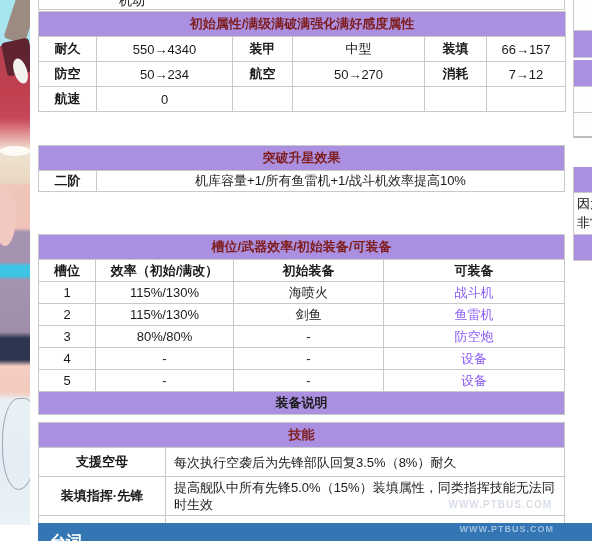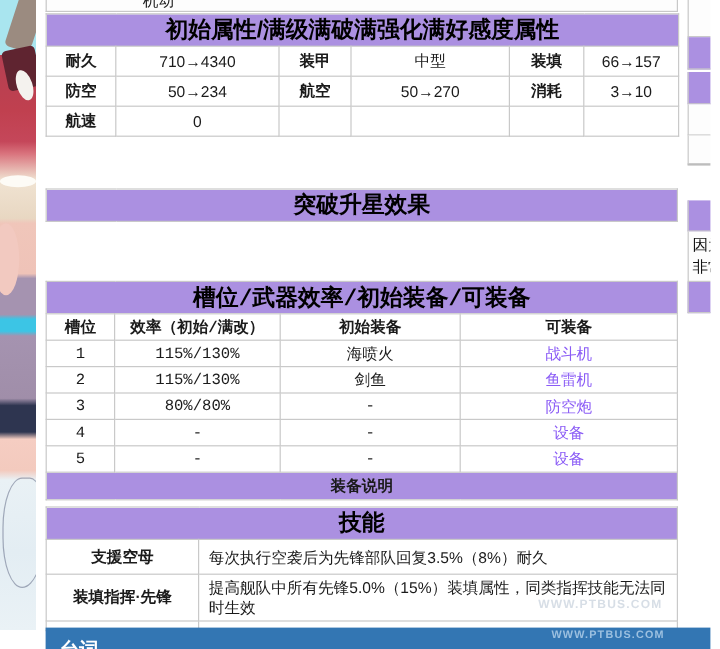--- a/index.html
+++ b/index.html
@@ -37,31 +37,31 @@
   .main{position:absolute;left:38px;top:0;width:527px;}
 
   .partial-row{position:absolute;left:0;top:0;width:525px;height:9px;background:#fdfdfd;
        border:1px solid #c8c8c8;border-top:none;overflow:hidden;}
   .partial-row span{position:absolute;left:80px;top:-8px;font-size:13px;color:#222;}
 
   table.tbl{position:absolute;left:0;border-collapse:collapse;table-layout:fixed;width:527px;
        background:#fff;font-size:13px;color:#1b1b1b;}
   table.tbl td,table.tbl th{border:1px solid #c9c9c9;padding:0 4px;text-align:center;
        overflow:hidden;white-space:nowrap;}
-  table.tbl th.hdr{background:#ab90e1;color:#000000;font-weight:bold;height:24px;font-size:19px;}
+  table.tbl th.hdr{background:#ab90e1;color:#7f1d1d;font-weight:bold;height:24px;font-size:13px;}
   td.lbl{font-weight:bold;}
   td.colhead{font-weight:bold;background:#fff;}
   a.lnk{color:#8b5cf6;text-decoration:none;cursor:pointer;}
 
   .t-stats{top:11px;}
   .t-stats td{height:24px;}
-  .t-break{top:157px;}
+  .t-break{top:145px;}
   .t-break th.hdr{height:21px;}
   .t-break td{height:20px;}
-  .t-slots{top:234px;font-family:Liberation Mono, monospace;}
+  .t-slots{top:234px;}
   .t-slots th.hdr{height:20px;}
   .t-slots td{height:21px;}
   .t-slots td.foot{background:#ab90e1;font-weight:bold;height:22px;}
   .t-skills{top:422px;}
   .t-skills th.hdr{height:20px;margin-left:18px;}
   .t-skills td{height:24px;}
   .t-skills td.desc{text-align:left;padding:2px 8px;white-space:normal;line-height:17px;}
   .t-skills td.stub{height:7px;}
 
   
@@ -117,33 +117,33 @@
           <col style="width:132px">
           <col style="width:62px">
           <col style="width:79px">
         </colgroup>
       <tbody>
           <tr>
             <th class="hdr" colspan="6">初始属性/满级满破满强化满好感度属性</th>
           </tr>
       <tr>
         <td class="lbl">耐久</td>
-        <td>710→4340</td>
+        <td>550→4340</td>
         <td class="lbl">装甲</td>
         <td>中型</td>
         <td class="lbl">装填</td>
         <td>66→157</td>
       </tr>
       <tr>
         <td class="lbl">防空</td>
         <td>50→234</td>
         <td class="lbl">航空</td>
         <td>50→270</td>
         <td class="lbl">消耗</td>
-        <td>3→10</td>
+        <td>7→12</td>
       </tr>
       <tr>
         <td class="lbl">航速</td>
         <td>0</td>
         <td class="lbl"></td>
         <td></td>
         <td class="lbl"></td>
         <td></td>
       </tr>
     </tbody>
@@ -151,20 +151,24 @@
 
     <table class="tbl t-break">
       <colgroup>
           <col style="width:58px">
           <col>
         </colgroup>
       <tbody>
           <tr>
             <th class="hdr" colspan="2">突破升星效果</th>
           </tr>
+      <tr>
+        <td class="lbl">二阶</td>
+        <td>机库容量+1/所有鱼雷机+1/战斗机效率提高10%</td>
+      </tr>
     </tbody>
       </table>
 
     <table class="tbl t-slots">
       <colgroup>
           <col style="width:57px">
           <col style="width:138px">
           <col style="width:150px">
           <col>
         </colgroup>

